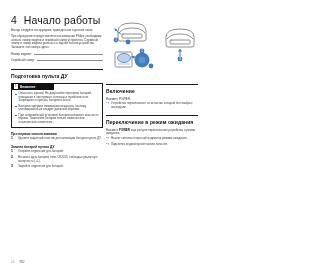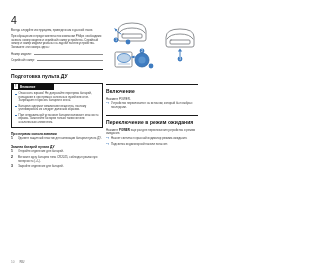--- a/index.html
+++ b/index.html
@@ -143,20 +143,21 @@
   .pg{font-size:3.2px;color:#8a8a8a;}
   .lang{font-size:3.4px;font-weight:700;color:#8a8a8a;}
 </style>
 </head>
 <body>
 
 <div class="page">
 
   <div class="title-row">
     <span class="title-num">4</span>
+    <span class="title-text">Начало работы</span>
   </div>
 
   <div class="col-left">
 
     <p class="para">Всегда следуйте инструкциям, приведенным в данной главе.</p>
     <p class="para tight">При обращении в представительство компании Philips необходимо назвать номер модели и серийный номер устройства. Серийный номер и номер модели указаны на задней панели устройства. Запишите эти номера здесь:</p>
 
     <div class="fill">
       <span>Номер модели:</span>
       <span class="rule"></span>

